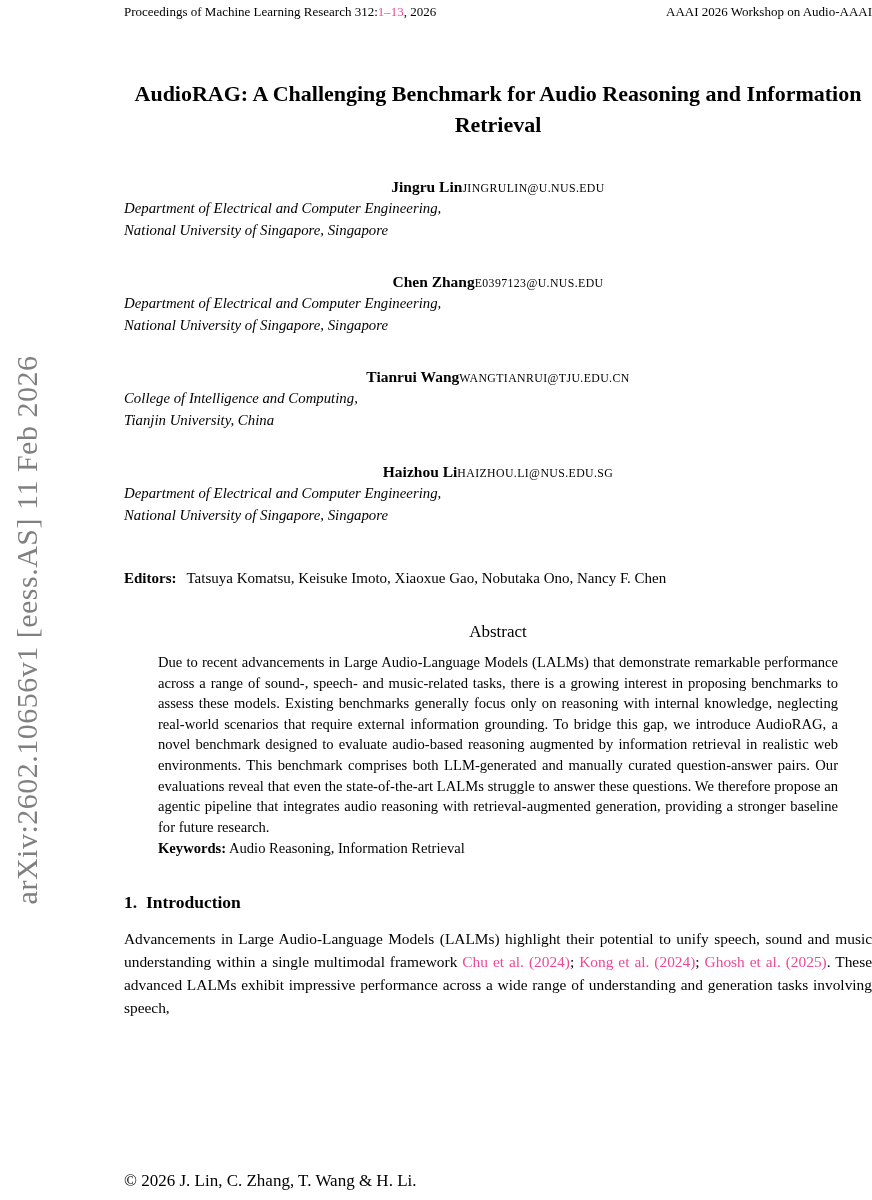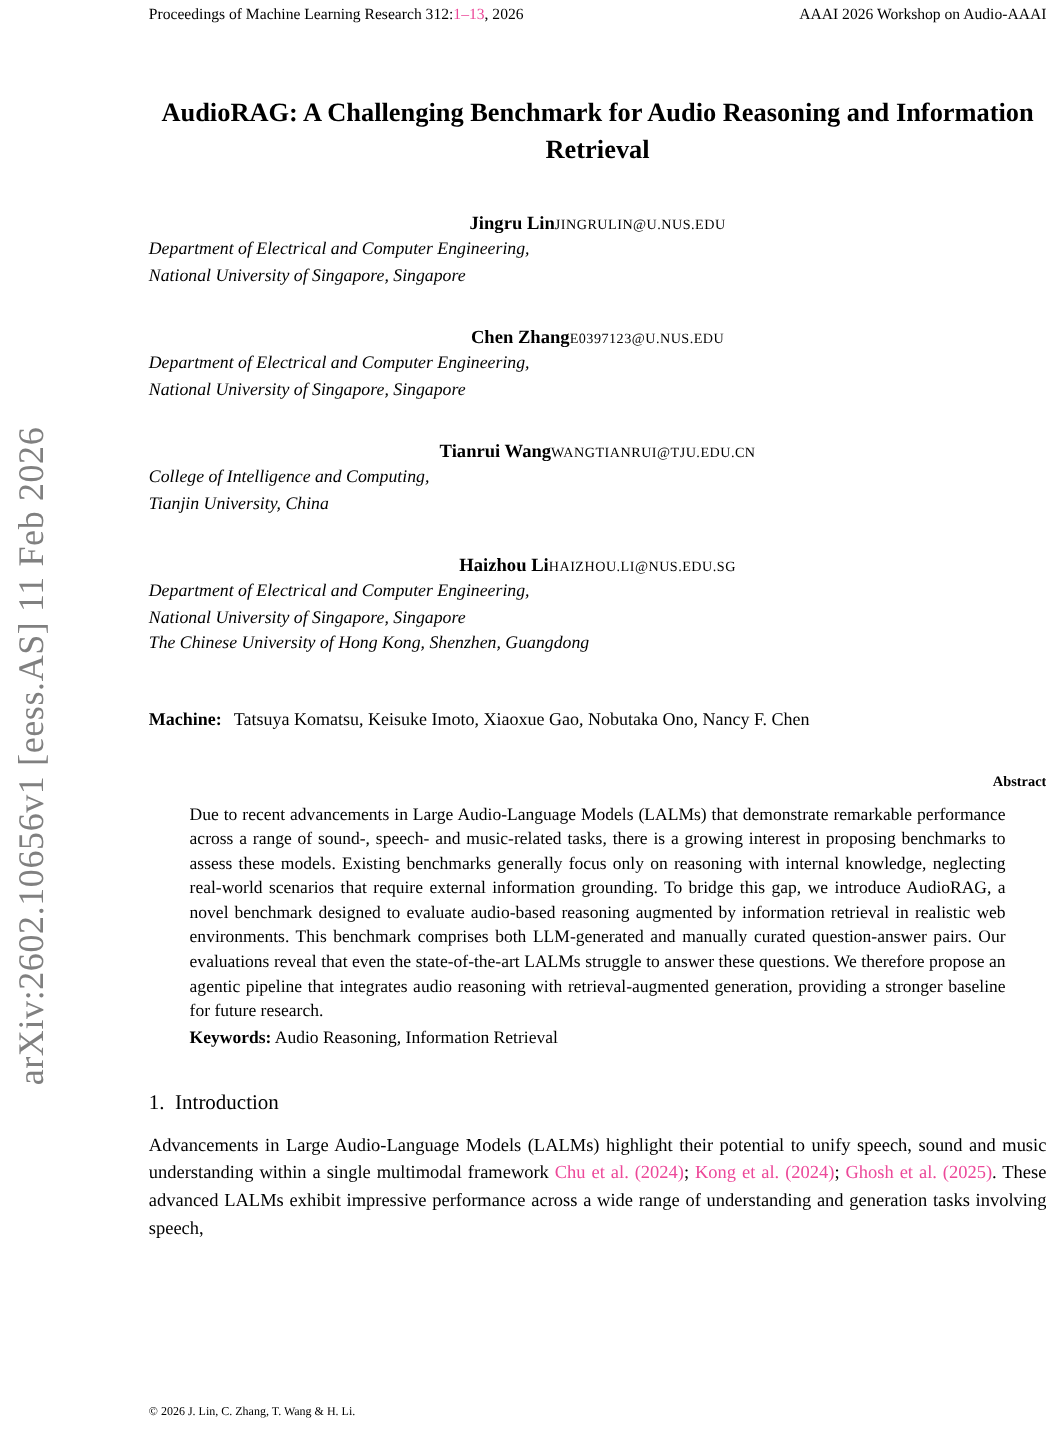--- a/index.html
+++ b/index.html
@@ -58,54 +58,54 @@
   }
   .author-name { font-weight: bold; font-size: 15.5px; line-height: 22px; }
   .author-email { font-size: 11.8px; letter-spacing: 0.4px; }
   .affil-line { font-style: italic; font-size: 14.8px; line-height: 21.5px; }
 
   .editors-row { margin-top: 44px; font-size: 15px; }
   .editors-label { font-weight: bold; margin-right: 10px; }
 
   .abstract-heading {
     margin-top: 35px;
-    text-align: right;
-    font-weight: bold;
-    font-size: 12px;
+    text-align: center;
+    font-weight: normal;
+    font-size: 17px;
   }
   .abstract-body {
     margin: 10px 34px 0 34px;
     font-size: 14.6px;
     line-height: 20.6px;
     text-align: justify;
   }
   .keywords-line {
     margin: 1px 34px 0 34px;
     font-size: 14.6px;
     line-height: 20.6px;
   }
   .keywords-label { font-weight: bold; }
 
   .section-heading {
     margin-top: 33px;
-    font-weight: normal;
+    font-weight: bold;
     font-size: 17.5px;
   }
   .body-par {
     margin-top: 14px;
     font-size: 15.4px;
     line-height: 23px;
     text-align: justify;
   }
 
   .page-footer {
     position: absolute;
     left: 124px;
     top: 1171px;
-    font-size: 10px;
+    font-size: 17px;
   }
 </style>
 </head>
 <body>
 
 <div class="arxiv-stamp">arXiv:2602.10656v1 [eess.AS] 11 Feb 2026</div>
 
 <div class="content">
 
   <div class="page-header">
@@ -146,27 +146,26 @@
       <div class="affil-line">Tianjin University, China</div>
     </div>
 
     <div class="author-block">
       <div class="author-row">
         <span class="author-name">Haizhou Li</span>
         <span class="author-email">HAIZHOU.LI@NUS.EDU.SG</span>
       </div>
       <div class="affil-line">Department of Electrical and Computer Engineering,</div>
       <div class="affil-line">National University of Singapore, Singapore</div>
-      <div class="affil-line">The Chinese University of Hong Kong, Shenzhen, Guangdong</div>
     </div>
 
   </div>
 
   <div class="editors-row">
-    <span class="editors-label">Machine:</span><span>Tatsuya Komatsu, Keisuke Imoto, Xiaoxue Gao, Nobutaka Ono, Nancy F. Chen</span>
+    <span class="editors-label">Editors:</span><span>Tatsuya Komatsu, Keisuke Imoto, Xiaoxue Gao, Nobutaka Ono, Nancy F. Chen</span>
   </div>
 
   <div class="abstract-heading">Abstract</div>
 
   <p class="abstract-body">Due to recent advancements in Large Audio-Language Models (LALMs) that demonstrate remarkable performance across a range of sound-, speech- and music-related tasks, there is a growing interest in proposing benchmarks to assess these models. Existing benchmarks generally focus only on reasoning with internal knowledge, neglecting real-world scenarios that require external information grounding. To bridge this gap, we introduce AudioRAG, a novel benchmark designed to evaluate audio-based reasoning augmented by information retrieval in realistic web environments. This benchmark comprises both LLM-generated and manually curated question-answer pairs. Our evaluations reveal that even the state-of-the-art LALMs struggle to answer these questions. We therefore propose an agentic pipeline that integrates audio reasoning with retrieval-augmented generation, providing a stronger baseline for future research.</p>
 
   <p class="keywords-line">
     <span class="keywords-label">Keywords:</span>
     <span>Audio Reasoning, Information Retrieval</span>
   </p>

